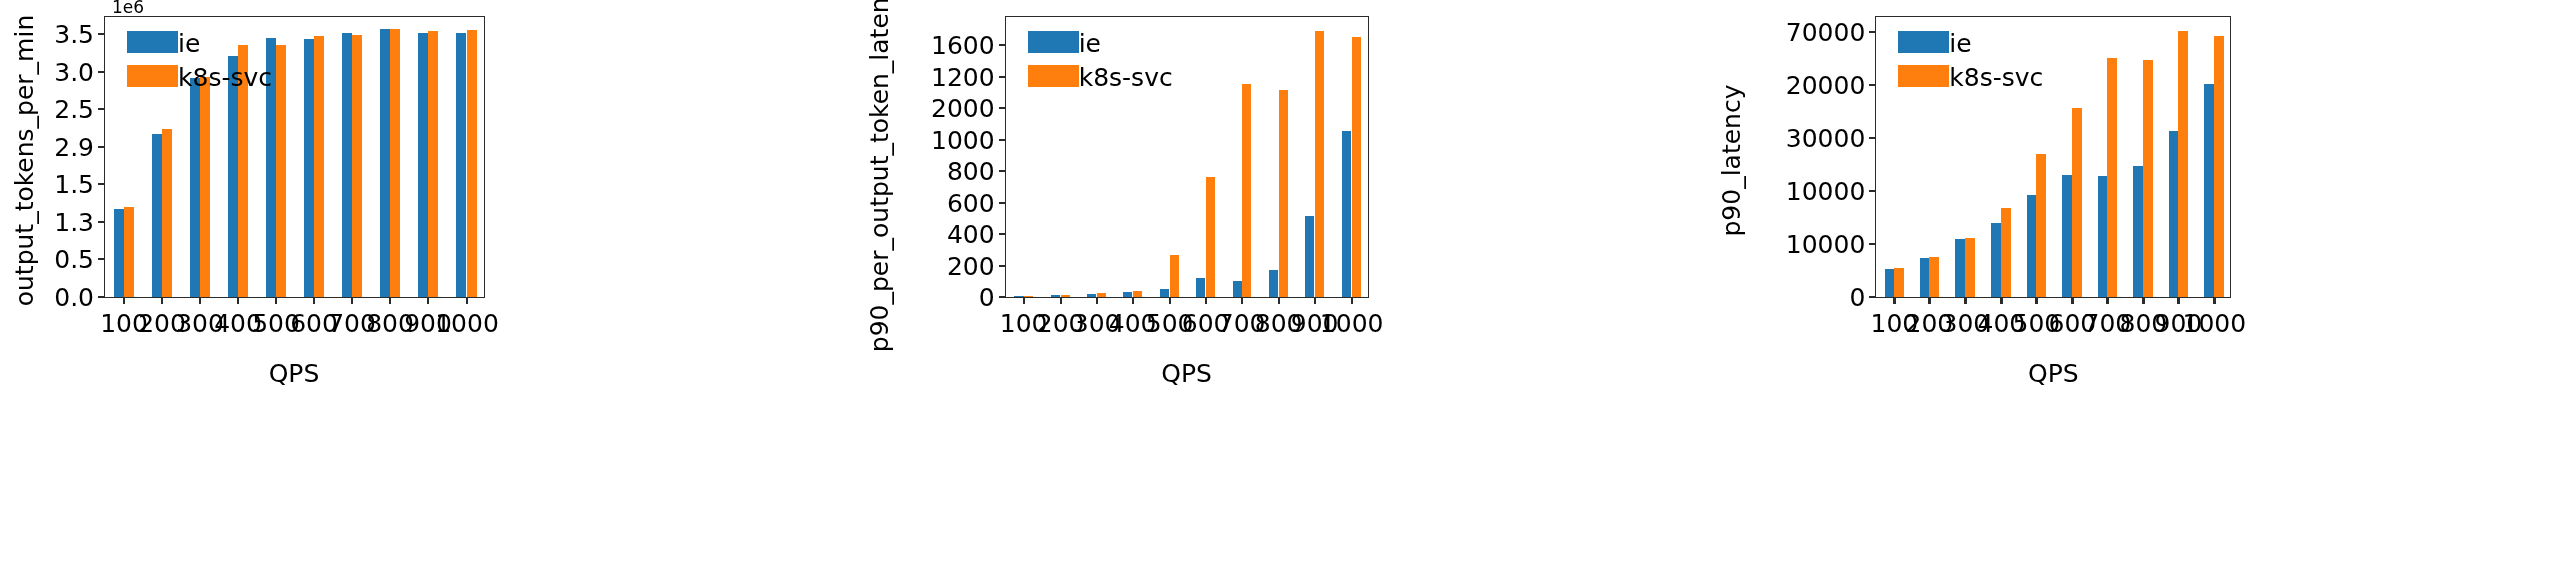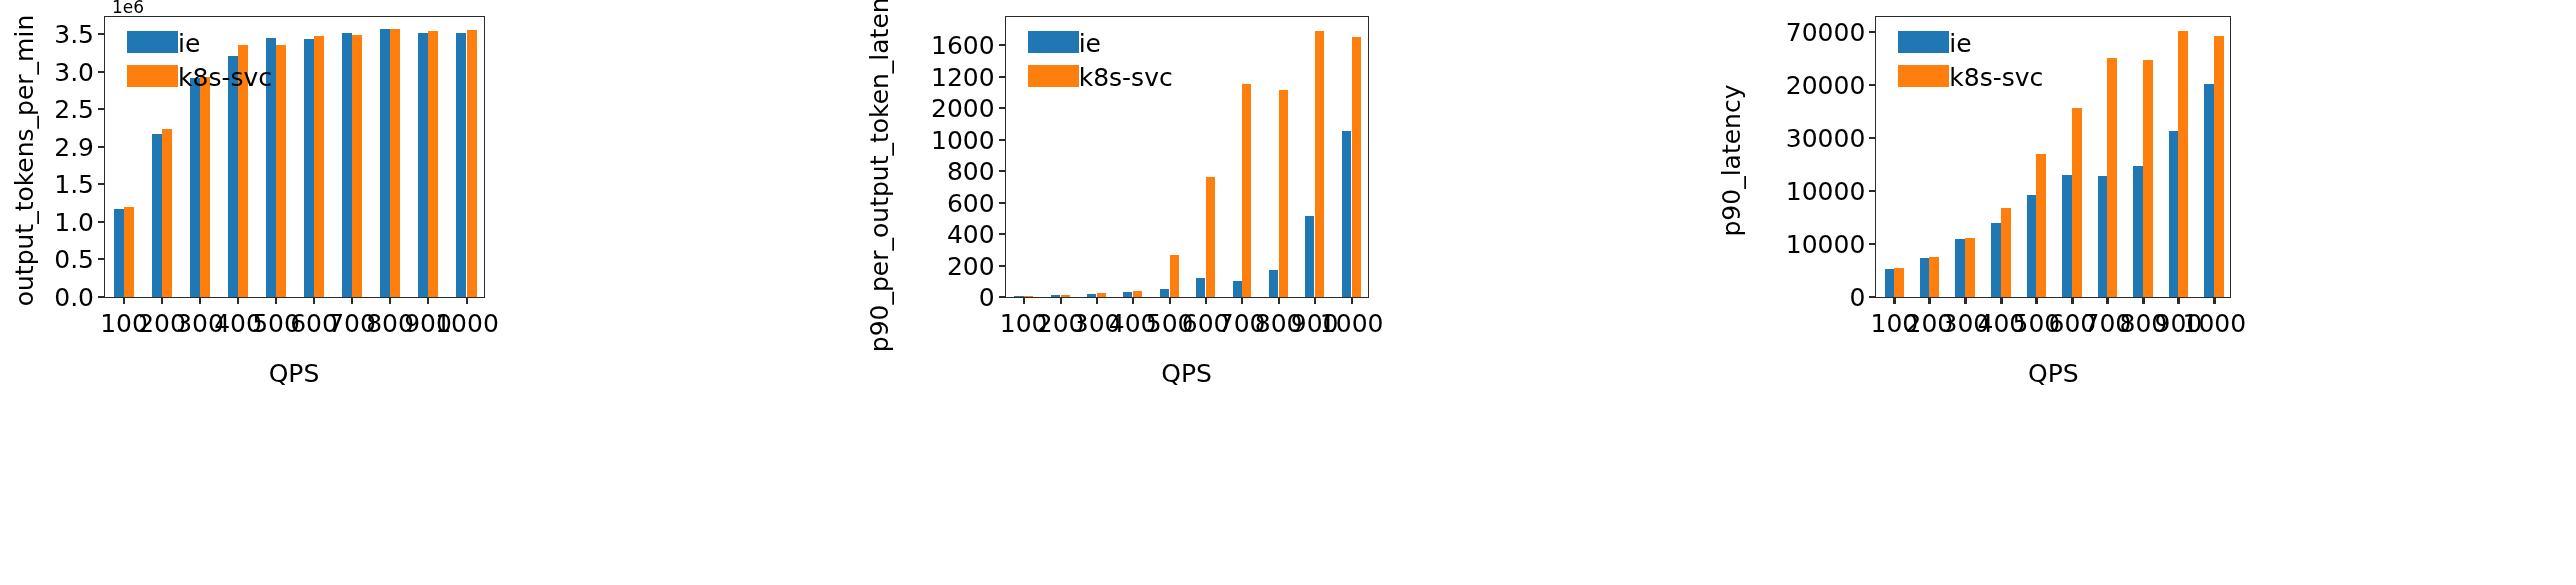--- a/index.html
+++ b/index.html
@@ -74,21 +74,21 @@
           <div class="ytick" style="bottom: 0px;">
             <span class="tickline"></span>
             <span class="ticklabel">0.0</span>
           </div>
           <div class="ytick" style="bottom: 38px;">
             <span class="tickline"></span>
             <span class="ticklabel">0.5</span>
           </div>
           <div class="ytick" style="bottom: 75px;">
             <span class="tickline"></span>
-            <span class="ticklabel">1.0</span>
+            <span class="ticklabel">1.3</span>
           </div>
           <div class="ytick" style="bottom: 113px;">
             <span class="tickline"></span>
             <span class="ticklabel">1.5</span>
           </div>
           <div class="ytick" style="bottom: 150px;">
             <span class="tickline"></span>
             <span class="ticklabel">2.9</span>
           </div>
           <div class="ytick" style="bottom: 188px;">

